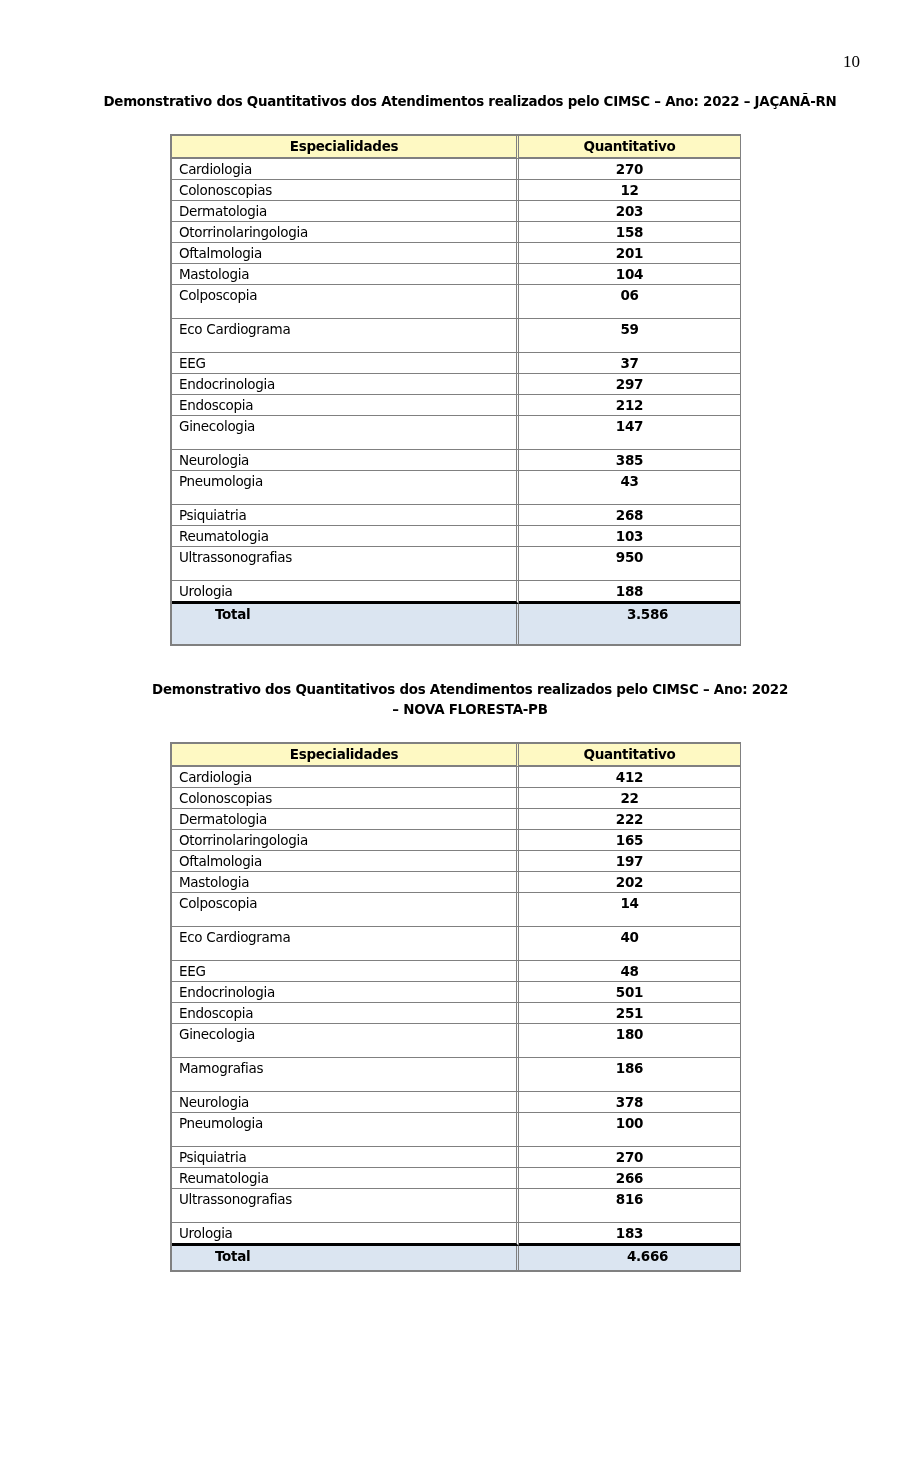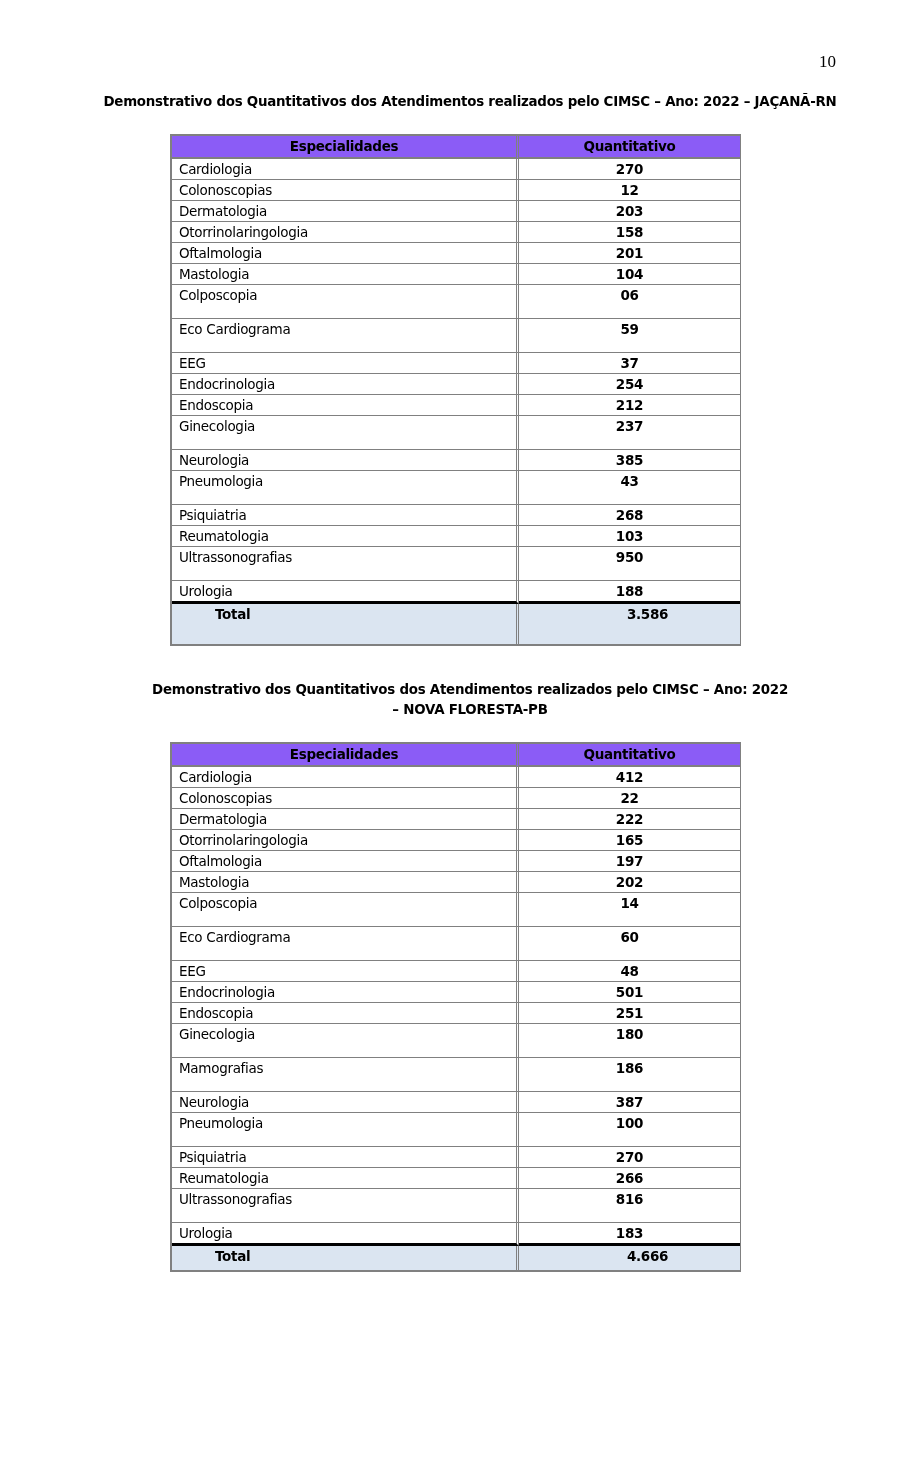--- a/index.html
+++ b/index.html
@@ -1,18 +1,18 @@
 <!DOCTYPE html>
 <html><head>
   <meta charset="utf-8">
   <style>
     html, body { margin: 0; padding: 0; background: #ffffff; }
     body { width: 900px; height: 1483px; position: relative; overflow: hidden; color: #000; }
     .page-number {
-      position: absolute; top: 52px; right: 64px;
+      position: absolute; top: 52px; right: 40px;
       font-family: "Liberation Serif", serif; font-size: 17px;
     }
     .section-title {
       position: absolute; left: 0; width: 900px; text-align: center;
       font-family: "DejaVu Sans", sans-serif; font-weight: bold; font-size: 13.4px;
       letter-spacing: -0.25px; line-height: 20px;
     }
     .title-1 { top: 92px; left: 20px; width: 900px; }
     .title-2 { top: 680px; left: 0; width: 940px; }
     table.data-table {
@@ -23,21 +23,21 @@
       font-family: "DejaVu Sans", sans-serif; font-size: 13.5px;
       letter-spacing: -0.3px;
     }
     .table-1 { top: 134px; }
     .table-2 { top: 742px; }
     table.data-table td, table.data-table th {
       padding: 0 7px; vertical-align: top; line-height: 20px;
       border-bottom: 1px solid #808080;
     }
     table.data-table th {
-      background: #8b5cf6; font-weight: bold; text-align: center; height: 21px;
+      background: #fef9c3; font-weight: bold; text-align: center; height: 21px;
       border-bottom: 2px solid #808080;
     }
     table.data-table .col-name { width: 294px; border-right: 3px double #808080; }
     table.data-table .col-value { text-align: center; font-weight: bold; }
     table.data-table tr.tall td { height: 33px; }
     table.data-table tr.total td { background: #dbe5f1; font-weight: bold; border-bottom: none; padding-left: 43px; }
     table.data-table tr.total-tall td { height: 40px; }
     table.data-table tr.total-short td { height: 24px; }
     table.data-table tr.row-last td { border-bottom: 3px solid #000000; }
   </style>
@@ -87,29 +87,29 @@
     <tr class="tall">
         <td class="col-name">Eco Cardiograma</td>
         <td class="col-value">59</td>
       </tr>
     <tr>
         <td class="col-name">EEG</td>
         <td class="col-value">37</td>
       </tr>
     <tr>
         <td class="col-name">Endocrinologia</td>
-        <td class="col-value">254</td>
+        <td class="col-value">297</td>
       </tr>
     <tr>
         <td class="col-name">Endoscopia</td>
         <td class="col-value">212</td>
       </tr>
     <tr class="tall">
         <td class="col-name">Ginecologia</td>
-        <td class="col-value">237</td>
+        <td class="col-value">147</td>
       </tr>
     <tr>
         <td class="col-name">Neurologia</td>
         <td class="col-value">385</td>
       </tr>
     <tr class="tall">
         <td class="col-name">Pneumologia</td>
         <td class="col-value">43</td>
       </tr>
     <tr>
@@ -171,21 +171,21 @@
     <tr>
         <td class="col-name">Mastologia</td>
         <td class="col-value">202</td>
       </tr>
     <tr class="tall">
         <td class="col-name">Colposcopia</td>
         <td class="col-value">14</td>
       </tr>
     <tr class="tall">
         <td class="col-name">Eco Cardiograma</td>
-        <td class="col-value">60</td>
+        <td class="col-value">40</td>
       </tr>
     <tr>
         <td class="col-name">EEG</td>
         <td class="col-value">48</td>
       </tr>
     <tr>
         <td class="col-name">Endocrinologia</td>
         <td class="col-value">501</td>
       </tr>
     <tr>
@@ -195,21 +195,21 @@
     <tr class="tall">
         <td class="col-name">Ginecologia</td>
         <td class="col-value">180</td>
       </tr>
     <tr class="tall">
         <td class="col-name">Mamografias</td>
         <td class="col-value">186</td>
       </tr>
     <tr>
         <td class="col-name">Neurologia</td>
-        <td class="col-value">387</td>
+        <td class="col-value">378</td>
       </tr>
     <tr class="tall">
         <td class="col-name">Pneumologia</td>
         <td class="col-value">100</td>
       </tr>
     <tr>
         <td class="col-name">Psiquiatria</td>
         <td class="col-value">270</td>
       </tr>
     <tr>

